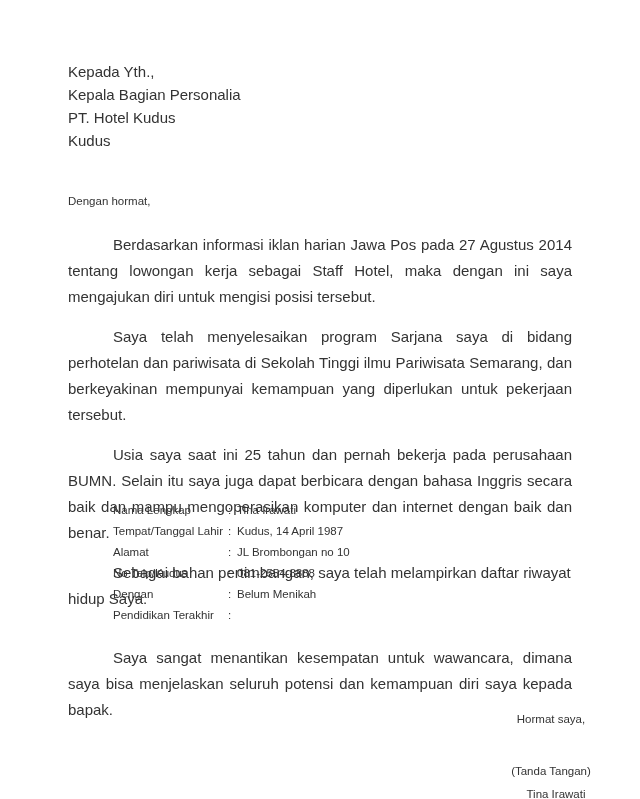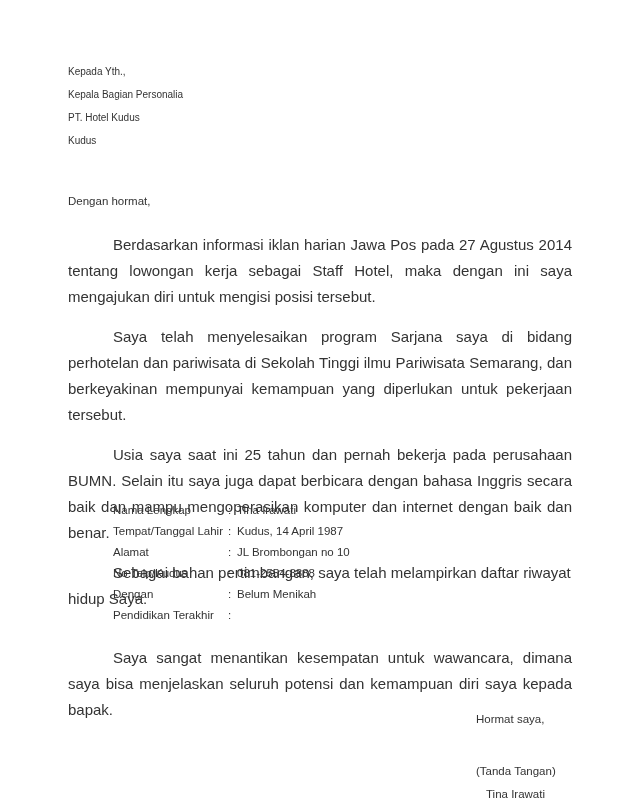--- a/index.html
+++ b/index.html
@@ -27,21 +27,21 @@
   }
 
   
   .recipient {
     position: absolute;
     left: 68px;
     top: 60px;
     width: 420px;
   }
   .recipient .line {
-    font-size: 10px;
+    font-size: 15px;
     line-height: 23px;
     white-space: nowrap;
   }
 
   
   .salutation {
     position: absolute;
     left: 68px;
     top: 190px;
     font-size: 11.5px;
@@ -108,20 +108,21 @@
   .signature {
     position: absolute;
     left: 476px;
     top: 708px;
     width: 150px;
   }
   .sig-line {
     font-size: 11.5px;
     line-height: 23px;
     white-space: nowrap;
+    text-align: center;
   }
   .sig-spacer {
     height: 29px;
   }
   .sig-name {
     padding-left: 10px;
   }
 </style>
 </head>
 <body>

